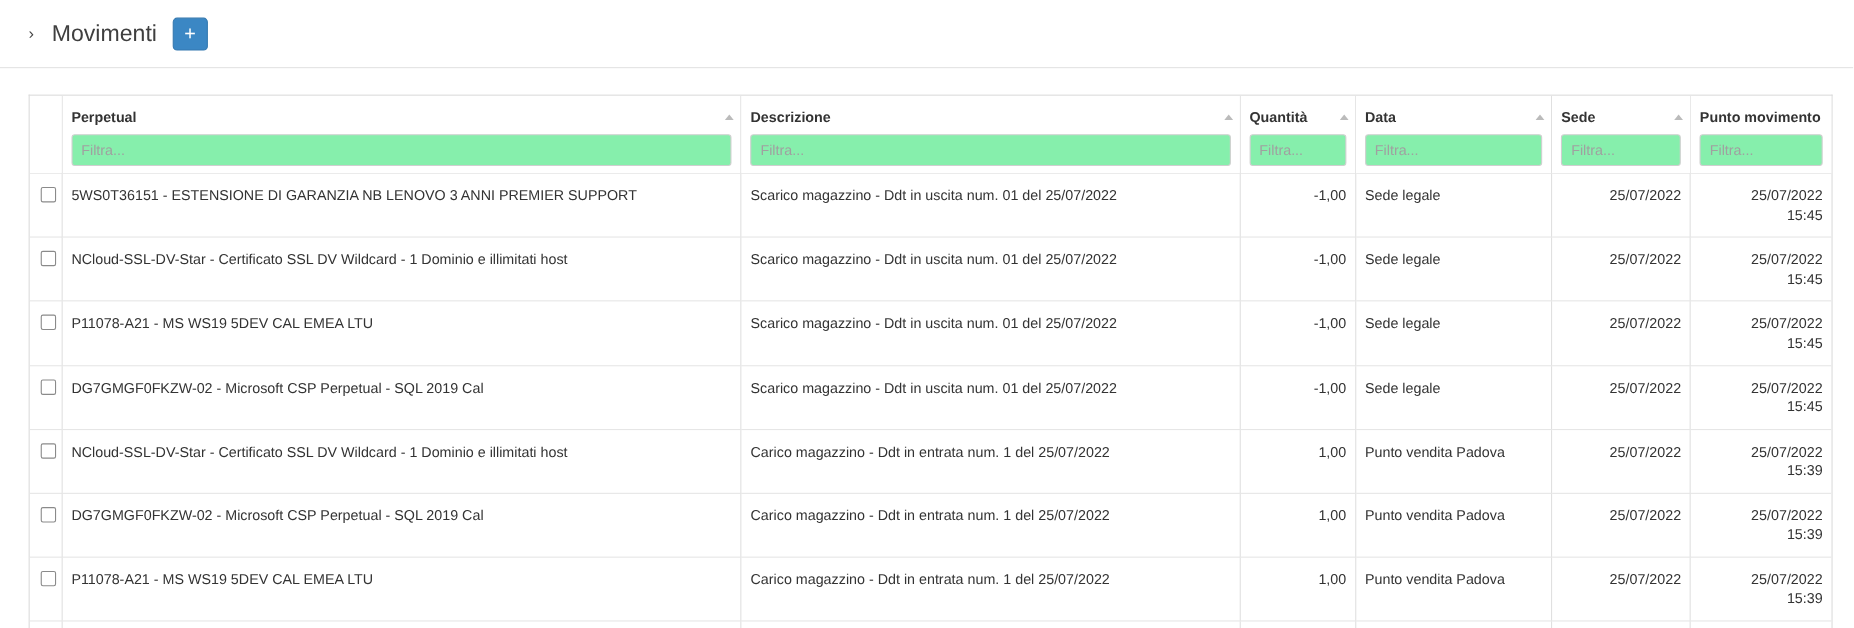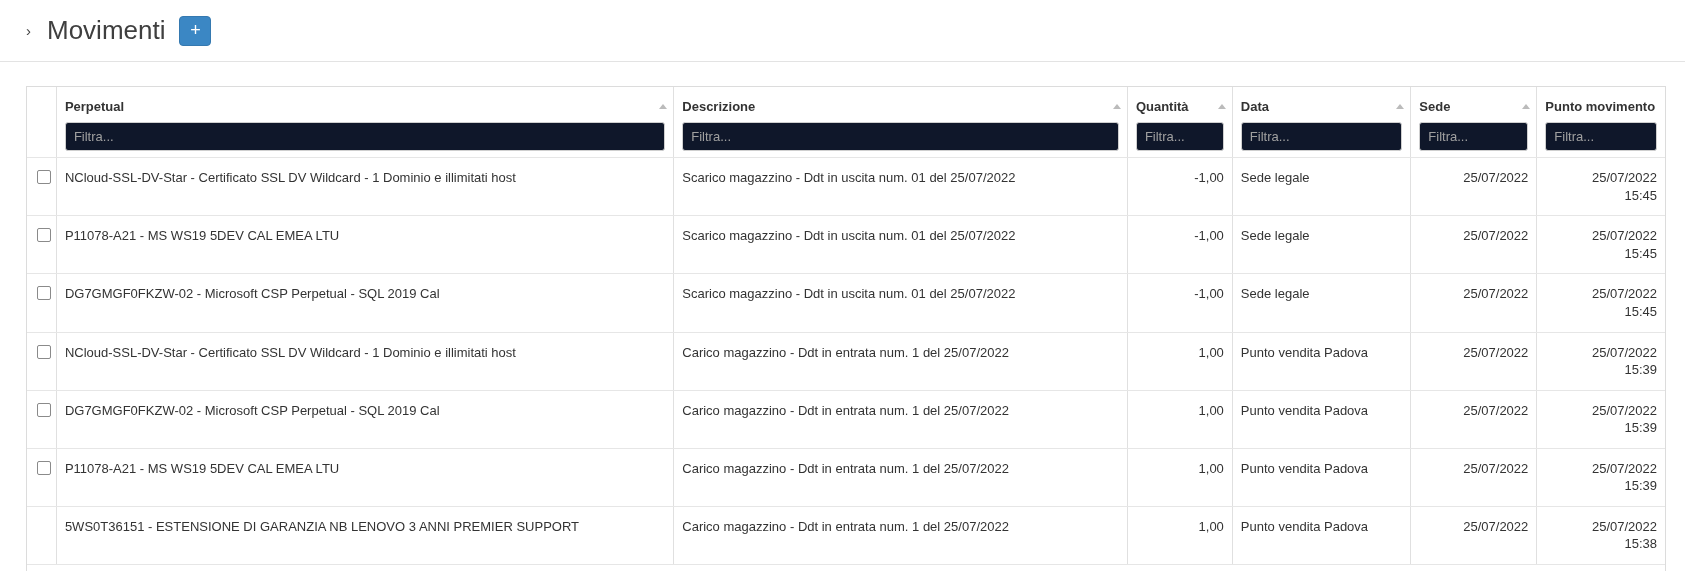--- a/index.html
+++ b/index.html
@@ -36,21 +36,21 @@
     background: #ffffff;
     border-bottom: 1px solid #e3e3e3;
   }
   .panel-header .chevron {
     font-size: 15px;
     color: #444;
     margin-right: 2px;
     line-height: 1;
   }
   .panel-title {
-    font-size: 26px;
+    font-size: 21px;
     color: #3f3f3f;
     font-weight: normal;
   }
   .add-btn {
     display: inline-flex;
     align-items: center;
     justify-content: center;
     width: 32px; height: 30px;
     background: #3b87c4;
     color: #ffffff;
@@ -105,21 +105,21 @@
   .filter-input {
     display: block;
     width: 100%;
     margin-top: 7px;
     padding: 6px 8px;
     border: 1px solid #cfcfcf;
     border-radius: 3px;
     font-size: 13px;
     font-family: "Liberation Sans", sans-serif;
     color: #666;
-    background: #0f172a;
+    background: #86efac;
   }
   .filter-input::placeholder { color: #a0a0a0; }
   tbody td {
     padding: 11px 8px;
     font-size: 13px;
     color: #333;
     line-height: 1.35;
   }
   td.num { text-align: right; }
   td.sel { width: 28px; padding-left: 10px; padding-right: 0; }
@@ -195,20 +195,30 @@
           </th>
           <th>
             <span class="th-label">Punto movimento</span>
             <input class="filter-input" placeholder="Filtra..." style="">
           </th>
         </tr>
       </thead>
       <tbody>
         <tr>
           <td class="sel"><span class="chk"></span></td>
+          <td>5WS0T36151 - ESTENSIONE DI GARANZIA NB LENOVO 3 ANNI PREMIER SUPPORT</td>
+          <td>Scarico magazzino - Ddt in uscita num. 01 del 25/07/2022</td>
+          <td class="num">-1,00</td>
+          <td>Sede legale</td>
+          <td class="num">25/07/2022</td>
+          <td class="num two-line">25/07/2022
+15:45</td>
+        </tr>
+        <tr>
+          <td class="sel"><span class="chk"></span></td>
           <td>NCloud-SSL-DV-Star - Certificato SSL DV Wildcard - 1 Dominio e illimitati host</td>
           <td>Scarico magazzino - Ddt in uscita num. 01 del 25/07/2022</td>
           <td class="num">-1,00</td>
           <td>Sede legale</td>
           <td class="num">25/07/2022</td>
           <td class="num two-line">25/07/2022
 15:45</td>
         </tr>
         <tr>
           <td class="sel"><span class="chk"></span></td>

